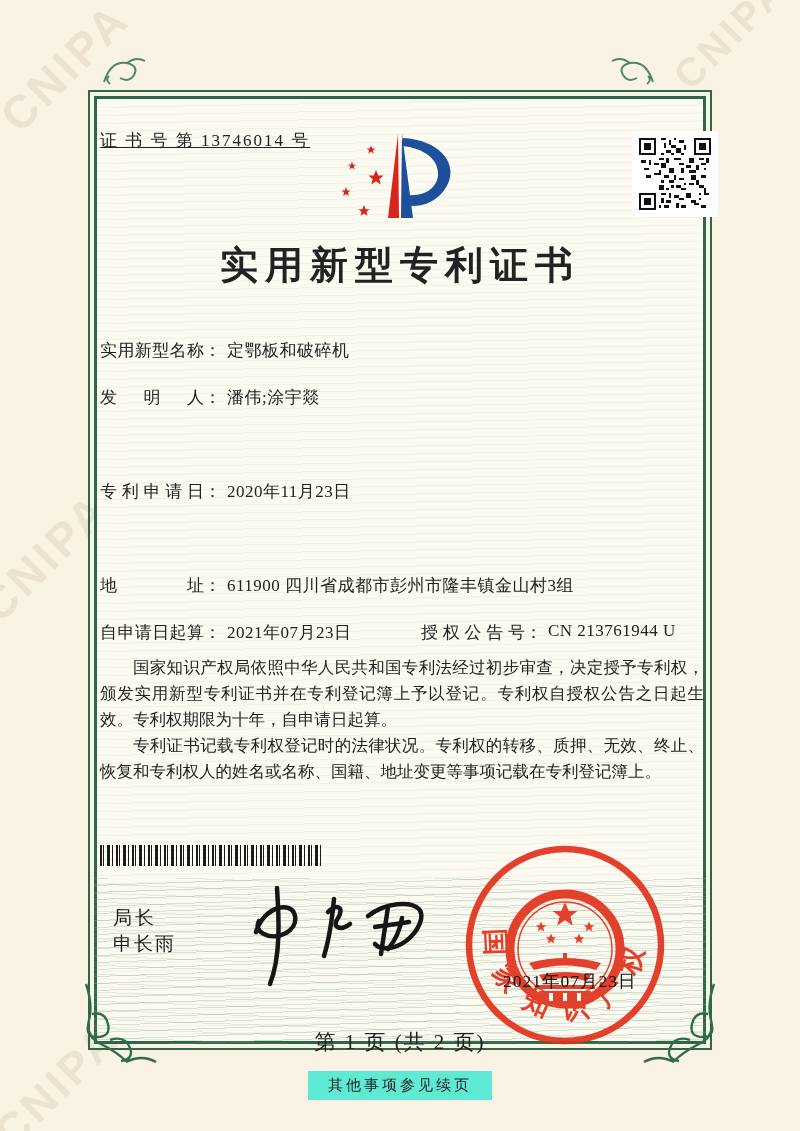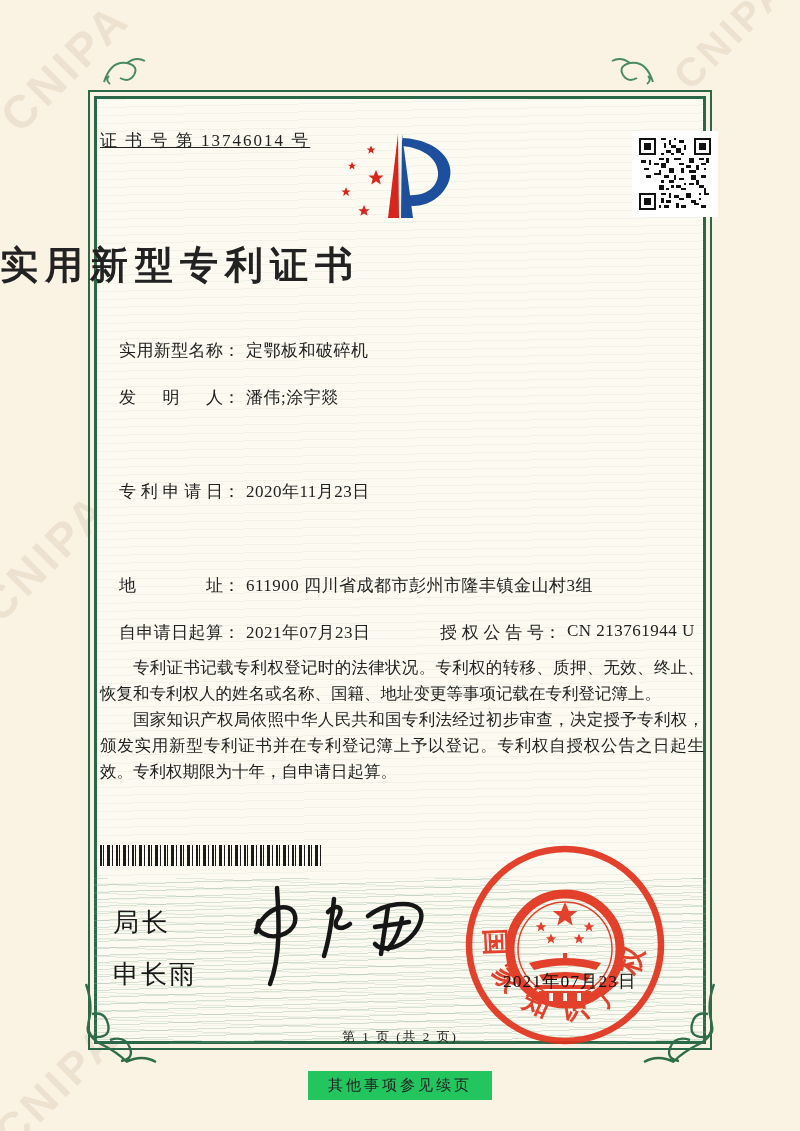--- a/index.html
+++ b/index.html
@@ -15,48 +15,48 @@
   .frame-inner::after{content:"";position:absolute;inset:0;
       background:repeating-linear-gradient(179deg, rgba(140,170,145,0.10) 0 1px, transparent 1px 8px);}
   .waves{position:absolute;left:94px;top:878px;width:612px;height:166px;
       background:repeating-linear-gradient(178deg, rgba(121,165,134,0.30) 0 1px, transparent 1px 7px),
                  repeating-linear-gradient(182deg, rgba(121,165,134,0.20) 0 1px, transparent 1px 9px);}
   
   .cert-no{position:absolute;left:100px;top:129px;font-size:17px;letter-spacing:2px;text-decoration:underline;}
   .logo{position:absolute;left:335px;top:128px;width:130px;height:100px;}
   .qr-patch{position:absolute;left:632px;top:131px;width:86px;height:86px;background:#ffffff;}
   .qr{position:absolute;left:7px;top:7px;width:72px;height:72px;}
-  .title{position:absolute;left:0;right:0;top:240px;font-size:38px;font-weight:bold;
+  .title{position:absolute;left:0;right:0;top:240px;text-align:center;font-size:38px;font-weight:bold;
       letter-spacing:7px;}
   
   .frow{position:absolute;left:100px;width:600px;height:24px;font-size:17px;white-space:nowrap;}
-  .flabel{display:inline-block;width:104px;text-align:justify;text-align-last:justify;vertical-align:top;margin-left:19px;}
+  .flabel{display:inline-block;width:104px;text-align:justify;text-align-last:justify;vertical-align:top;}
   .fcolon{display:inline-block;vertical-align:top;margin-right:6px;}
   .fvalue{display:inline-block;vertical-align:top;letter-spacing:0.5px;}
   .grant{position:absolute;left:321px;top:0;}
   
   .paras{position:absolute;left:100px;top:655px;width:604px;font-size:16.5px;line-height:26px;
       text-align:justify;}
   .paras p{margin:0;text-indent:2em;}
   
   .barcode{position:absolute;left:100px;top:845px;width:224px;height:21px;
       background:repeating-linear-gradient(90deg,#1a1a1a 0 2px,transparent 2px 3px,#1a1a1a 3px 4px,
       transparent 4px 7px,#1a1a1a 7px 10px,transparent 10px 12px,#1a1a1a 12px 13px,transparent 13px 16px);}
   
   .director{position:absolute;left:113px;top:905px;font-family:Liberation Serif, serif;
-      font-size:26px;letter-spacing:3px;color:#1a1a1a;}
-  .director .name{margin-top:17px;letter-spacing:2px;}
+      font-size:19px;letter-spacing:3px;color:#1a1a1a;}
+  .director .name{letter-spacing:2px;}
   .signature{position:absolute;left:228px;top:878px;width:205px;height:115px;}
   
   .seal{position:absolute;left:461px;top:841px;width:208px;height:208px;}
   .seal-date{position:absolute;left:503px;top:969px;font-size:17.5px;letter-spacing:1px;color:#111;z-index:5;}
   
-  .page-info{position:absolute;left:0;right:0;top:1028px;text-align:center;font-size:13px;letter-spacing:2px;}
+  .page-info{position:absolute;left:0;right:0;top:1028px;text-align:center;font-size:21px;letter-spacing:2px;}
   .foot-note{position:absolute;left:0;right:0;top:1071px;text-align:center;}
-  .foot-note span{display:inline-block;background:#22c55e;padding:5px 20px;font-size:15px;letter-spacing:3px;}
+  .foot-note span{display:inline-block;background:#5eead4;padding:5px 20px;font-size:15px;letter-spacing:3px;}
   .orn{position:absolute;}
 </style>
 </head>
 <body>
 
 <div class="page">
 
   <div class="wm" style="left:-15px;top:40px;font-size:46px;">CNIPA</div>
   <div class="wm" style="left:200px;top:150px;font-size:44px;">CNIPA</div>
   <div class="wm" style="left:470px;top:370px;font-size:44px;">CNIPA</div>
@@ -196,22 +196,22 @@
     <span class="flabel">地址</span><span class="fcolon">：</span><span class="fvalue">611900  四川省成都市彭州市隆丰镇金山村3组</span>
   </div>
   <div class="frow" style="top:621px">
     <span class="flabel">自申请日起算</span><span class="fcolon">：</span><span class="fvalue">2021年07月23日</span>
     <span class="grant">
       <span class="flabel">授权公告号</span><span class="fcolon">：</span><span class="fvalue">CN 213761944 U</span>
     </span>
   </div>
 
   <div class="paras">
+    <p>国家知识产权局依照中华人民共和国专利法经过初步审查，决定授予专利权，颁发实用新型专利证书并在专利登记簿上予以登记。专利权自授权公告之日起生效。专利权期限为十年，自申请日起算。</p>
     <p>专利证书记载专利权登记时的法律状况。专利权的转移、质押、无效、终止、恢复和专利权人的姓名或名称、国籍、地址变更等事项记载在专利登记簿上。</p>
-    <p>国家知识产权局依照中华人民共和国专利法经过初步审查，决定授予专利权，颁发实用新型专利证书并在专利登记簿上予以登记。专利权自授权公告之日起生效。专利权期限为十年，自申请日起算。</p>
   </div>
 
   <div class="barcode"></div>
 
   <div class="director">
     <div>局长</div>
     <div class="name">申长雨</div>
   </div>
 
   <svg class="signature" viewBox="0 0 205 115">

